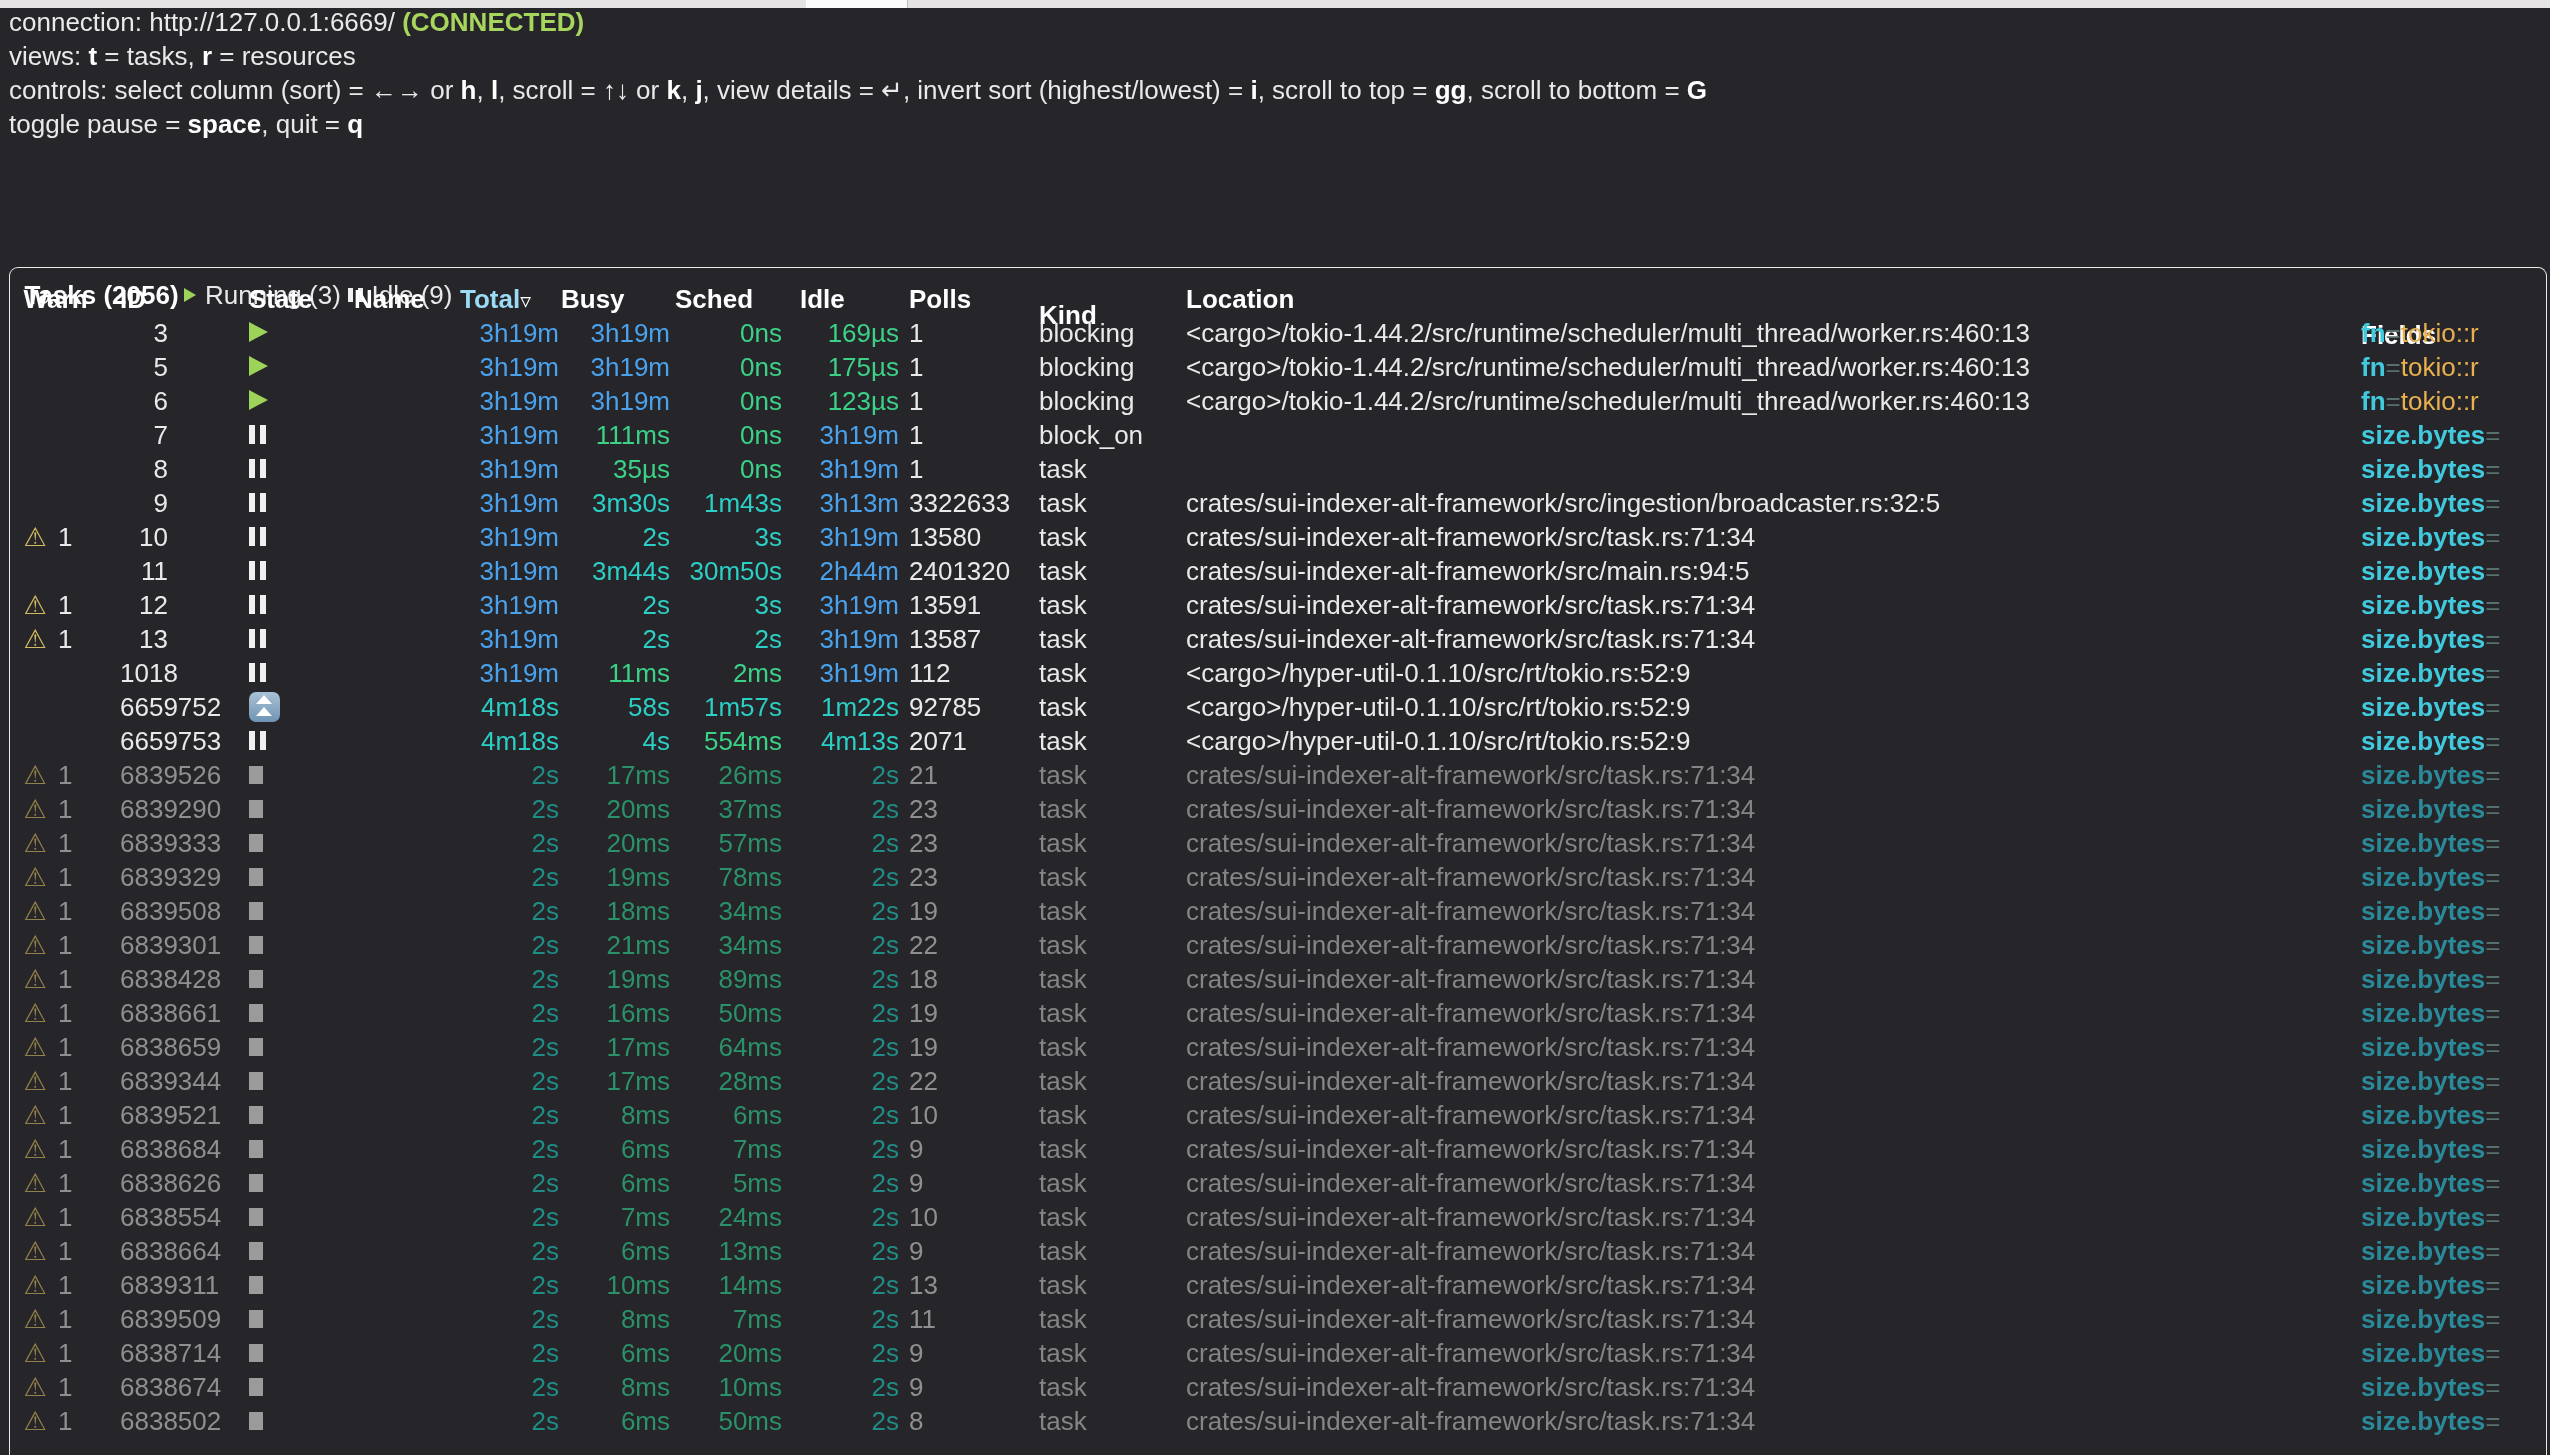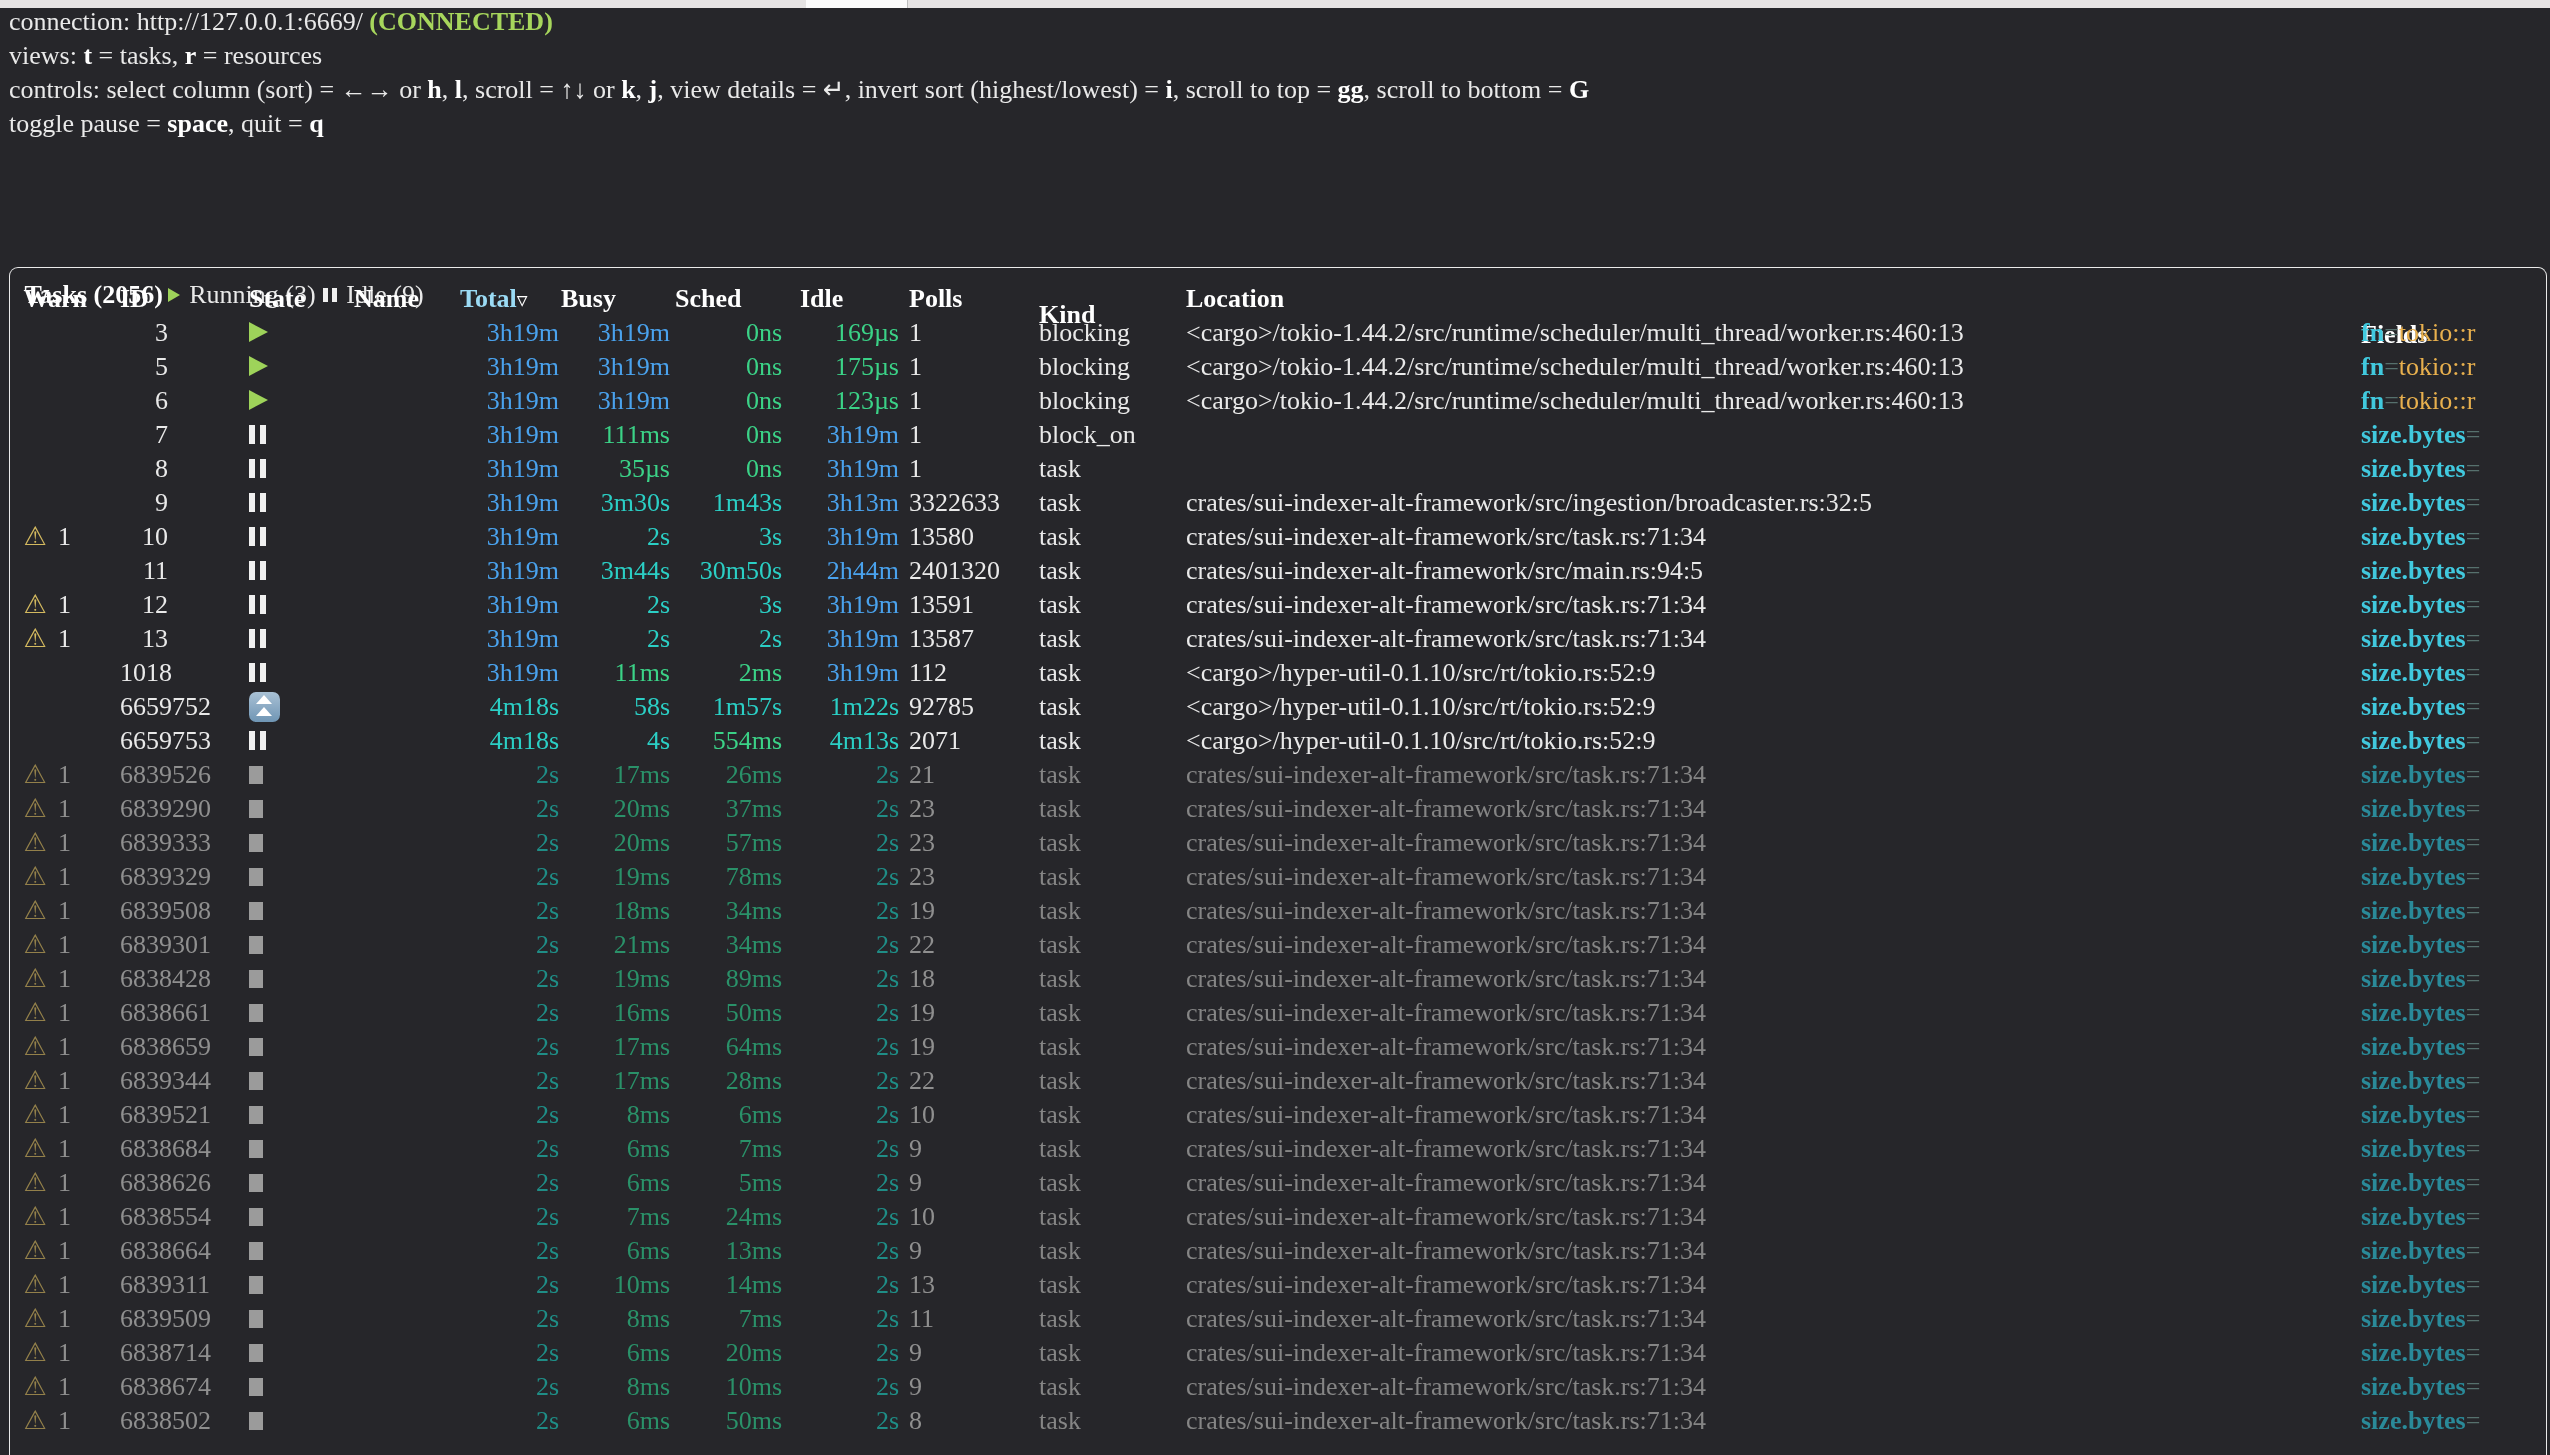--- a/index.html
+++ b/index.html
@@ -6,21 +6,21 @@
     --bg:#26262a; --fg:#e9e9e9; --fgb:#ffffff; --dim:#8f8f8f; --dim2:#858585;
     --border:#eaeaea; --connected:#a7d65c; --run:#9ed35a;
     --dur-h:#4aa2ed; --dur-s:#2bcfc5; --dur-g:#3bd287;
     --dim-s:#1f8d86; --dim-g:#2a9169;
     --warn:#d3b95f; --warn-dim:#93804a;
     --fkey:#41c9de; --fkey-dim:#2a8a99; --feq:#56706d; --fval:#e8b04e;
     --sel:#9bdbf5; --done:#9b9b9b; --chrome:#e5e3e3;
   }
   html,body{margin:0;padding:0;background:#111;}
   .screen{position:relative;width:2550px;height:1456px;background:var(--bg);
-    font-family:Liberation Serif, serif;font-size:26px;line-height:34px;
+    font-family:Liberation Sans, sans-serif;font-size:26px;line-height:34px;
     color:var(--fg);overflow:hidden;}
   .tabstrip{position:absolute;left:0;top:0;width:2550px;height:8px;background:var(--chrome);}
   .tabstrip .seg{position:absolute;left:806px;top:0;width:101px;height:8px;background:#fbfbfb;border-right:1.8px solid #bdbdbd;}
   b,.b{font-weight:bold;color:var(--fgb);}
   #statuslines{position:absolute;left:9px;top:5.4px;white-space:pre;}
   .sline{height:34px;white-space:pre;}
   .connected{font-weight:bold;color:var(--connected);}
   .panel{position:absolute;left:9px;width:2536px;border:1.8px solid var(--border);border-radius:9px;}
   .panel.warnings{top:162px;height:68px;}
   .panel.tasks{top:267px;height:1190px;border-bottom:none;border-radius:9px 9px 0 0;}

